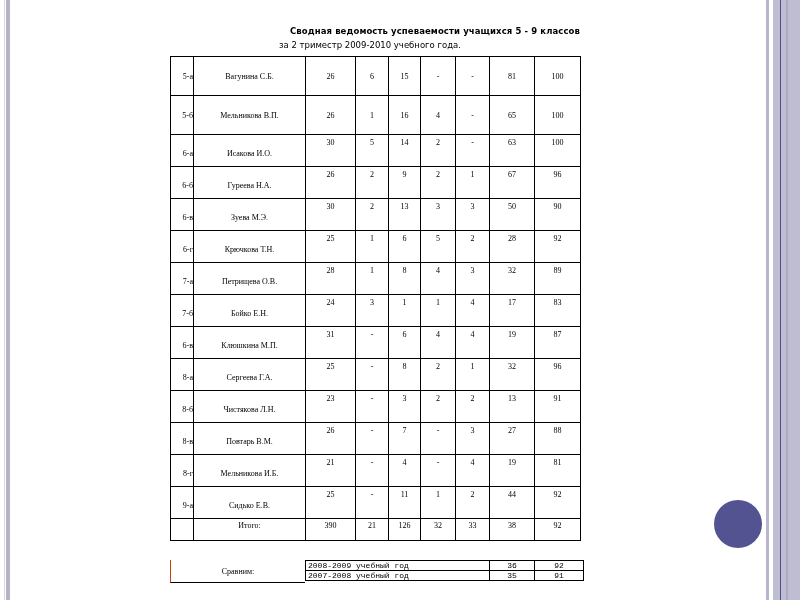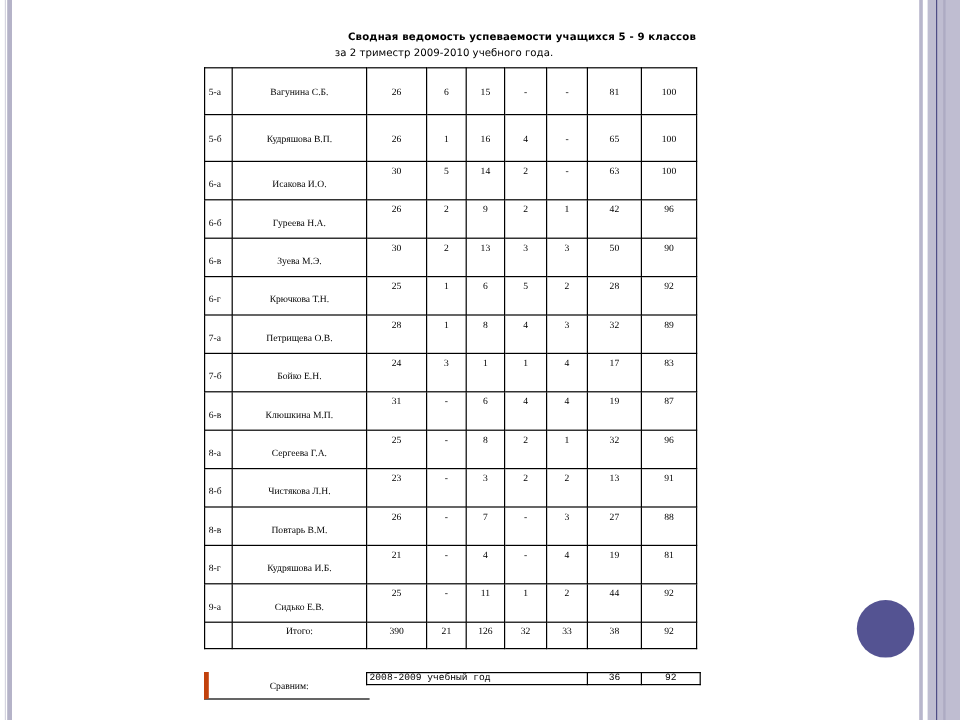--- a/index.html
+++ b/index.html
@@ -19,24 +19,24 @@
             font-family:"DejaVu Sans", sans-serif; font-weight:normal; font-size:8.5px; }
 
   table.main { position:absolute; left:170px; top:56px; border-collapse:collapse; table-layout:fixed; }
   table.main td { border:1px solid #000; font-size:8px; text-align:center; padding:0; overflow:hidden; }
   table.main tr.hdr td { height:41px; vertical-align:middle; line-height:10px; }
   table.main tr.big td { height:38px; vertical-align:middle; }
   table.main tr.sm td { height:25px; }
   table.main tr.sm td.num { vertical-align:top; padding-top:3px; }
   table.main tr.sm td.lbl { vertical-align:middle; padding-top:6px; }
   table.main tr.total td { height:19px; vertical-align:top; padding-top:2px; }
-  table.main td.cls { text-align:left; padding-left:3px; }
+  table.main td.cls { text-align:right; padding-left:3px; }
 
   .cmp-label { position:absolute; left:170px; top:560px; width:134px; height:22px;
-               border-left:4px solid #c2410c; border-bottom:1px solid #000; font-size:8px;
+               border-left:1px solid #c2410c; border-bottom:1px solid #000; font-size:8px;
                display:flex; align-items:center; justify-content:center; }
   table.cmp { position:absolute; left:305px; top:560px; border-collapse:collapse; table-layout:fixed;font-family:Liberation Mono, monospace; }
   table.cmp td { border:1px solid #000; font-size:8px; height:9px; line-height:9px; padding:0 2px; }
   table.cmp td.n { text-align:center; }
 </style>
 </head>
 <body>
 
 <div class="frame-left-thin"></div>
 <div class="frame-left"></div>
@@ -68,21 +68,21 @@
         <td class="num">26</td>
         <td class="num">6</td>
         <td class="num">15</td>
         <td class="num">-</td>
         <td class="num">-</td>
         <td class="num">81</td>
         <td class="num">100</td>
       </tr>
       <tr class="big">
         <td class="cls lbl">5-б</td>
-        <td class="lbl">Кудряшова В.П.</td>
+        <td class="lbl">Мельникова В.П.</td>
         <td class="num">26</td>
         <td class="num">1</td>
         <td class="num">16</td>
         <td class="num">4</td>
         <td class="num">-</td>
         <td class="num">65</td>
         <td class="num">100</td>
       </tr>
       <tr class="sm">
         <td class="cls lbl">6-а</td>
@@ -96,21 +96,21 @@
         <td class="num">100</td>
       </tr>
       <tr class="sm">
         <td class="cls lbl">6-б</td>
         <td class="lbl">Гуреева Н.А.</td>
         <td class="num">26</td>
         <td class="num">2</td>
         <td class="num">9</td>
         <td class="num">2</td>
         <td class="num">1</td>
-        <td class="num">42</td>
+        <td class="num">67</td>
         <td class="num">96</td>
       </tr>
       <tr class="sm">
         <td class="cls lbl">6-в</td>
         <td class="lbl">Зуева М.Э.</td>
         <td class="num">30</td>
         <td class="num">2</td>
         <td class="num">13</td>
         <td class="num">3</td>
         <td class="num">3</td>
@@ -189,21 +189,21 @@
         <td class="num">26</td>
         <td class="num">-</td>
         <td class="num">7</td>
         <td class="num">-</td>
         <td class="num">3</td>
         <td class="num">27</td>
         <td class="num">88</td>
       </tr>
       <tr class="sm">
         <td class="cls lbl">8-г</td>
-        <td class="lbl">Кудряшова И.Б.</td>
+        <td class="lbl">Мельникова И.Б.</td>
         <td class="num">21</td>
         <td class="num">-</td>
         <td class="num">4</td>
         <td class="num">-</td>
         <td class="num">4</td>
         <td class="num">19</td>
         <td class="num">81</td>
       </tr>
       <tr class="sm">
         <td class="cls lbl">9-а</td>
@@ -236,14 +236,19 @@
       <col style="width:184px">
       <col style="width:45px">
       <col style="width:49px">
     </colgroup>
   <tbody>
     <tr>
       <td>2008-2009 учебный год</td>
       <td class="n">36</td>
       <td class="n">92</td>
     </tr>
+    <tr>
+      <td>2007-2008 учебный год</td>
+      <td class="n">35</td>
+      <td class="n">91</td>
+    </tr>
   </tbody>
 </table>
 
 </body></html>

